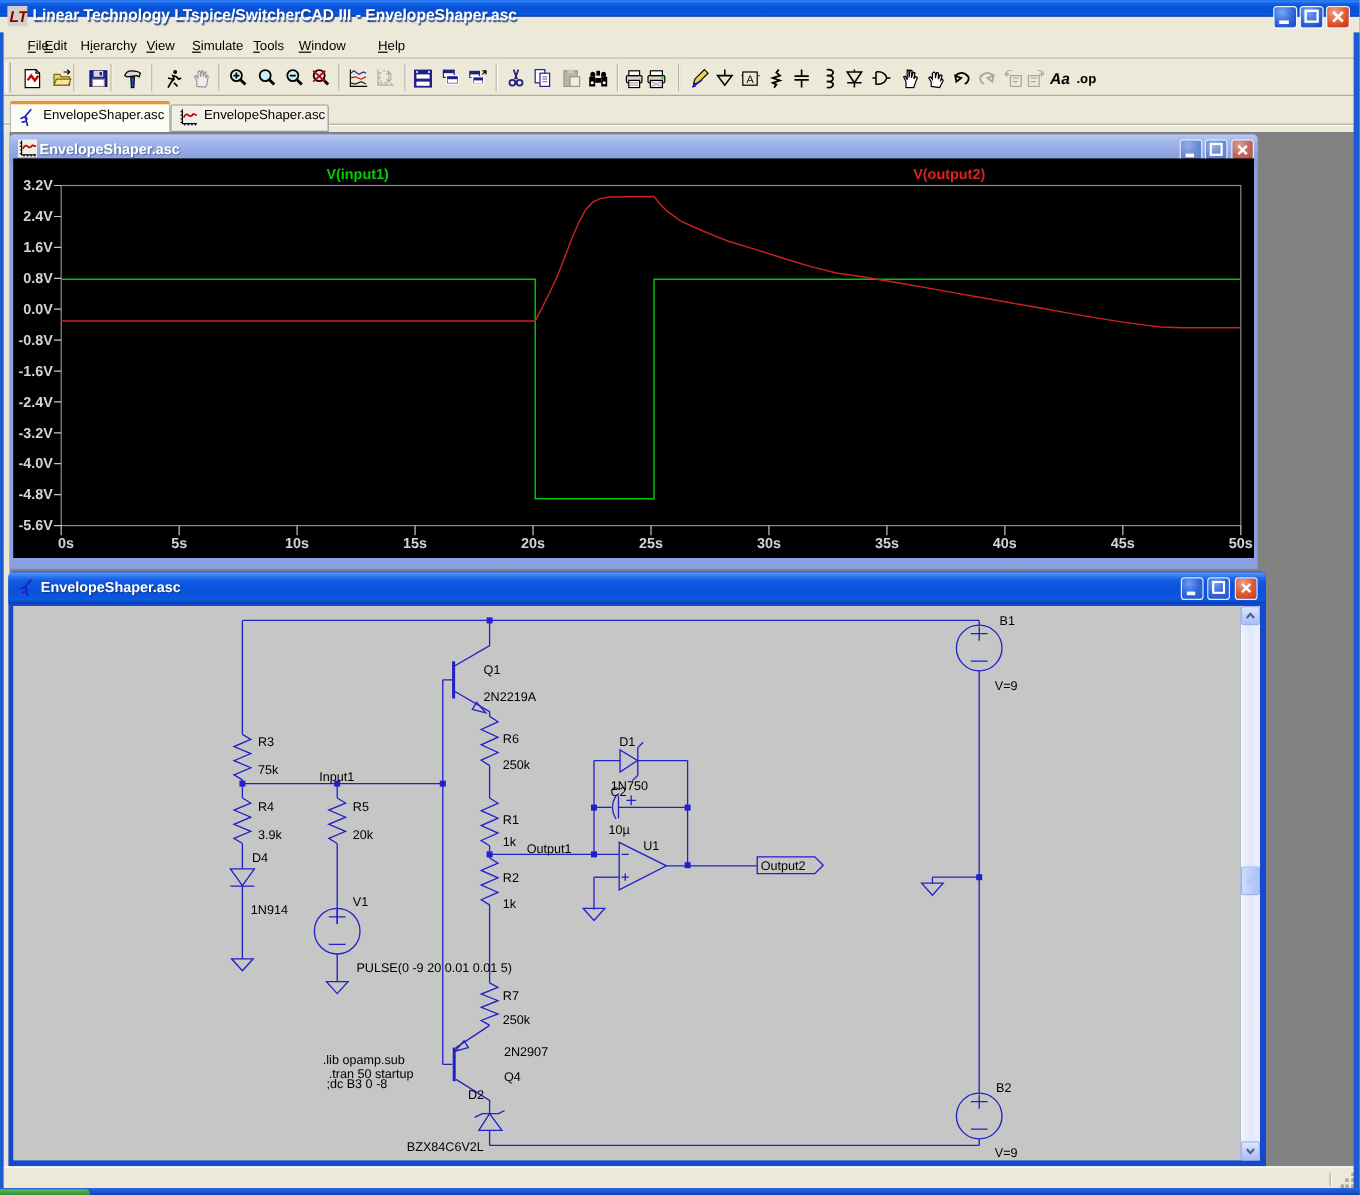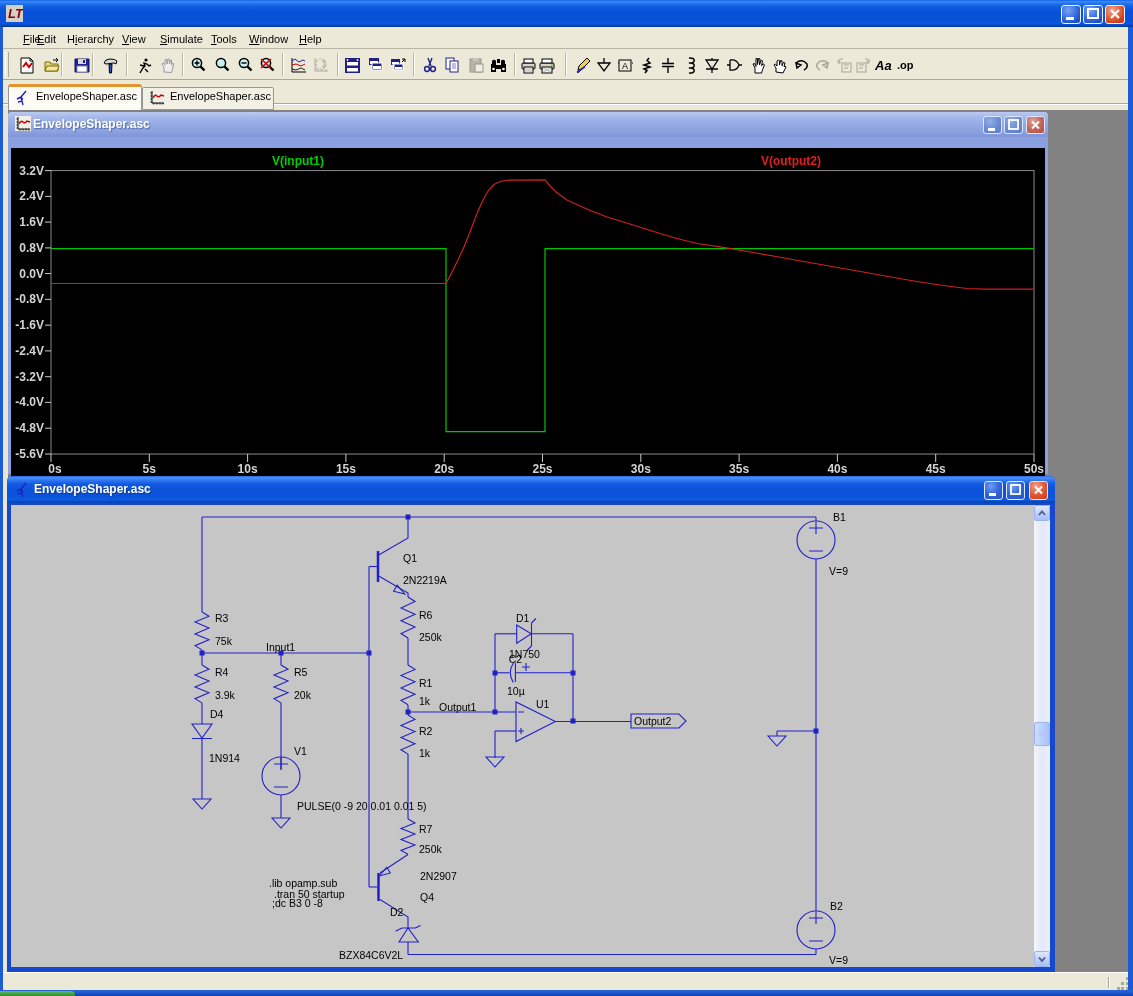--- a/index.html
+++ b/index.html
@@ -1,17 +1,17 @@
 <!DOCTYPE html>
 <html><head><meta charset="utf-8"><style>
 html,body{margin:0;padding:0;}
 body{width:1133px;height:996px;overflow:hidden;position:relative;
  font-family:"Liberation Sans",sans-serif;background:#ece9d8;}
 .abs{position:absolute;}
-#titlebar{left:0;top:0;width:1133px;height:27px;
+#titlebar{left:0;top:0;width:1133px;height:14px;
  background:linear-gradient(180deg,#0b5fe8 0%,#3a87f4 5%,#2a79f0 11%,#1261e4 22%,#0852d9 40%,#0851d7 72%,#0a57e0 86%,#0545b6 95%,#03369b 100%);}
 #titletext{left:27px;top:0;height:27px;line-height:26px;color:#fff;font-size:13px;font-weight:bold;
  text-shadow:1px 1px 1px #123a8a;white-space:nowrap;}
 .wbtn{position:absolute;top:5px;width:20px;height:19px;border-radius:3px;border:1px solid #eef3fd;box-sizing:border-box;}
 .wbtn.blue{background:radial-gradient(circle at 35% 25%,#7aa4f6 0%,#3c71e0 45%,#1c4fc8 80%,#2a5fd8 100%);}
 .wbtn.red{background:radial-gradient(circle at 35% 25%,#f2a390 0%,#e4643e 45%,#cc3a14 80%,#d94f2b 100%);}
 .glyph{position:absolute;left:0;top:0;}
 #menubar{left:3px;top:27px;width:1126px;height:22px;background:#ece9d8;font-size:11px;color:#000;border-bottom:1px solid #b9b5a4;box-sizing:border-box;}
 #menubar span{position:absolute;top:6px;}
 #toolbar{left:3px;top:49px;width:1126px;height:31px;background:#ece9d8;border-bottom:1px solid #aca899;box-sizing:border-box;}
@@ -28,21 +28,21 @@
 
 #wavewin{left:5px;top:2px;width:1040px;height:362px;background:#8ba0e0;border-radius:4px 4px 0 0;}
 #wavetitle{left:0;top:0;width:1040px;height:25px;border-radius:4px 4px 0 0;
  background:linear-gradient(180deg,#bac9f0 0%,#a3b7ea 22%,#93a9e5 55%,#8aa0e0 80%,#7f95d8 100%);}
 #wavetitle .txt{position:absolute;left:25px;top:0;height:25px;line-height:24px;color:#fff;font-weight:bold;font-size:12px;text-shadow:1px 1px 1px #55699f;}
 .cbtn{position:absolute;top:4px;width:19px;height:18px;border-radius:3px;border:1px solid #dfe7fa;box-sizing:border-box;}
 .cbtn.iblue{background:radial-gradient(circle at 35% 25%,#93aee8 0%,#6c8cd8 50%,#5a7bca 100%);}
 .cbtn.ired{background:radial-gradient(circle at 35% 25%,#dfa096 0%,#c4685c 50%,#b04f42 100%);}
 .cbtn.ablue{background:radial-gradient(circle at 35% 25%,#6f9cf4 0%,#3265da 50%,#2353c6 100%);}
 .cbtn.ared{background:radial-gradient(circle at 35% 25%,#f0a18c 0%,#e05a36 50%,#c63c16 100%);}
-#waveclient{left:3px;top:36px;width:1034px;height:333px;background:#000;}
+#waveclient{left:3px;top:20px;width:1034px;height:333px;background:#000;}
 
 #schwin{left:4px;top:366px;width:1048px;height:496px;background:#1548cd;border-radius:5px 5px 0 0;}
 #schtitle{left:0;top:0;width:1048px;height:27px;border-radius:5px 5px 0 0;
  background:linear-gradient(180deg,#2a68e8 0%,#4e90f6 7%,#2e77ef 16%,#1059e2 30%,#0a52d8 55%,#0a55dd 78%,#0c59e2 88%,#0646b8 97%,#0440ae 100%);}
 #schtitle .txt{position:absolute;left:27px;top:0;height:27px;line-height:26px;color:#fff;font-weight:bold;font-size:12px;text-shadow:1px 1px 1px #123a8a;}
 #schclient{left:4px;top:29px;width:1023px;height:462px;background:#c6c6c6;}
 #schscroll{left:1027px;top:29px;width:16px;height:462px;background:linear-gradient(90deg,#f4f5fb,#e2e8fa 50%,#eef1fb);}
 .sbtn{position:absolute;left:0px;width:16px;height:16px;border-radius:2px;border:1px solid #9cb4ee;box-sizing:border-box;
  background:linear-gradient(180deg,#e0e8fe 0%,#c4d3fb 45%,#a8bef8 100%);}
 #sthumb{position:absolute;left:0px;top:217px;width:16px;height:24px;border-radius:2px;border:1px solid #9cb4ee;box-sizing:border-box;
@@ -54,20 +54,21 @@
 #rborder{left:1128px;top:27px;width:5px;height:969px;background:#1b5cd5;}
 #startfrag{left:0;top:991px;width:75px;height:5px;background:linear-gradient(180deg,#5dbb5d,#2e8f2e);border-top-right-radius:4px;}
 svg text{font-family:"Liberation Sans",sans-serif;}
 </style></head><body>
 
 <div id="titlebar" class="abs">
  <svg class="abs" style="left:6px;top:5px" width="17" height="17">
   <rect x="0" y="0" width="17" height="17" fill="#d4d0c8"></rect>
   <text x="2" y="13" font-size="13" font-style="italic" font-weight="bold" fill="#8b0000">LT</text>
  </svg>
+ <div id="titletext" class="abs">Linear Technology LTspice/SwitcherCAD III - EnvelopeShaper.asc</div>
  <div class="wbtn blue" style="left:1061px">
       <svg class="glyph" width="18" height="17">
         <rect x="4" y="11" width="8" height="3" fill="#fff"></rect>
       </svg>
     </div>
  <div class="wbtn blue" style="left:1083px">
       <svg class="glyph" width="18" height="17">
         <rect x="4" y="3" width="10" height="9" fill="none" stroke="#fff" stroke-width="2"></rect>
       </svg>
     </div>
@@ -78,21 +79,21 @@
     </div>
 </div>
 <div id="menubar" class="abs">
     <span style="left:20px"><u>F</u>ile</span>
     <span style="left:34px"><u>E</u>dit</span>
     <span style="left:64px">H<u>i</u>erarchy</span>
     <span style="left:119px"><u>V</u>iew</span>
     <span style="left:157px"><u>S</u>imulate</span>
     <span style="left:208px"><u>T</u>ools</span>
     <span style="left:246px"><u>W</u>indow</span>
-    <span style="left:296px"><u>H</u>elp</span>
+    <span style="left:312px"><u>H</u>elp</span>
   </div>
 <div id="toolbar" class="abs">
     <div style="position:absolute;left:2px;top:3px;width:2px;height:25px;border-left:1px solid #fff;border-right:1px solid #aca899"></div>
     <div class="tsep" style="left:58px"></div>
     <div class="tsep" style="left:89px"></div>
     <div class="tsep" style="left:123px"></div>
     <div class="tsep" style="left:179px"></div>
     <div class="tsep" style="left:279px"></div>
     <div class="tsep" style="left:334px"></div>
     <div class="tsep" style="left:410px"></div>

